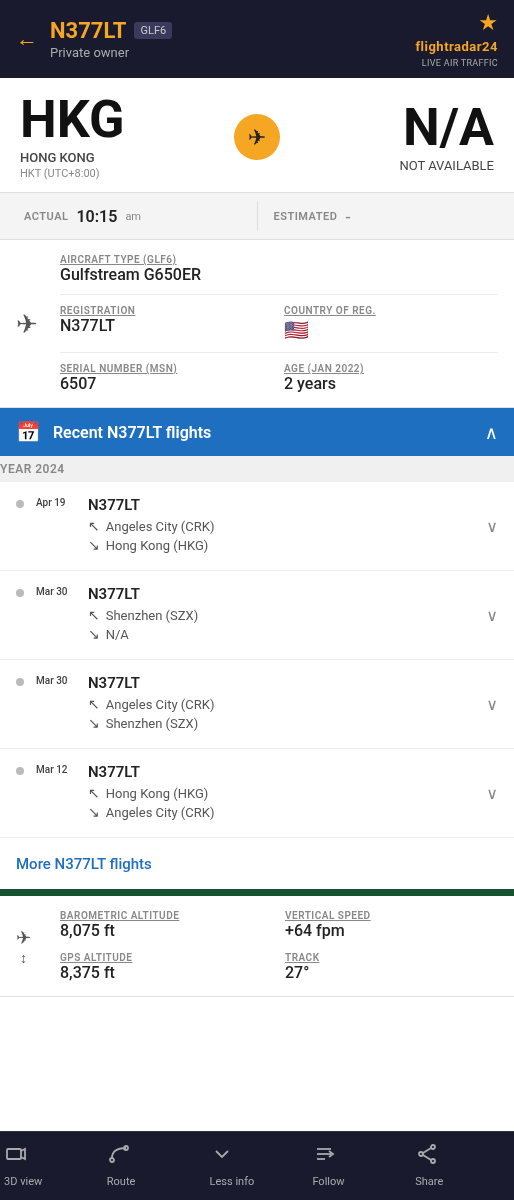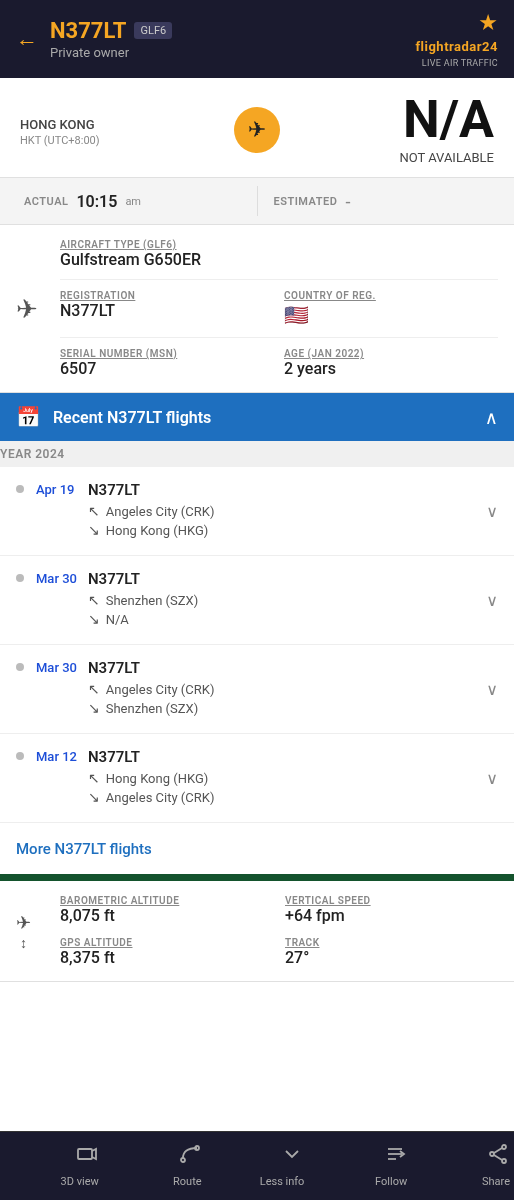--- a/index.html
+++ b/index.html
@@ -275,22 +275,22 @@
     .flight-dot {
       width: 8px;
       height: 8px;
       background: #bbb;
       border-radius: 50%;
       margin-right: 12px;
       margin-top: 4px;
       flex-shrink: 0;
     }
     .flight-date {
-      font-size: 13px;
-      color: #1d4ed8;
+      font-size: 10px;
+      color: #404040;
       width: 52px;
       flex-shrink: 0;
       font-weight: 500;
       line-height: 1.4;
     }
     .flight-details {
       flex: 1;
     }
     .flight-call {
       font-size: 15px;
@@ -367,21 +367,21 @@
       width: 514px;
       background: #1a1a2e;
       display: flex;
       align-items: center;
       border-top: 1px solid #333;
     }
     .nav-item {
       flex: 1;
       display: flex;
       flex-direction: column;
-      align-items: flex-end;
+      align-items: flex-start;
       justify-content: center;
       padding: 10px 4px 12px;
       cursor: pointer;
       gap: 4px;
     }
     .nav-icon {
       font-size: 22px;
       color: #aaa;
     }
     .nav-label {
@@ -405,20 +405,21 @@
   </div>
   <div class="header-right">
     <span class="star-icon">★</span>
     <span class="fr24-logo">flightradar24</span>
     <span class="fr24-sub">LIVE AIR TRAFFIC</span>
   </div>
 </div>
 
 <div class="route-banner">
   <div class="route-city">
+    <div class="route-code">HKG</div>
     <div class="route-city-name">HONG KONG</div>
     <div class="route-tz">HKT (UTC+8:00)</div>
   </div>
   <div class="route-separator">
     <div class="plane-circle">
       <span>✈</span>
     </div>
   </div>
   <div class="route-dest">
     <div class="route-na">N/A</div>

